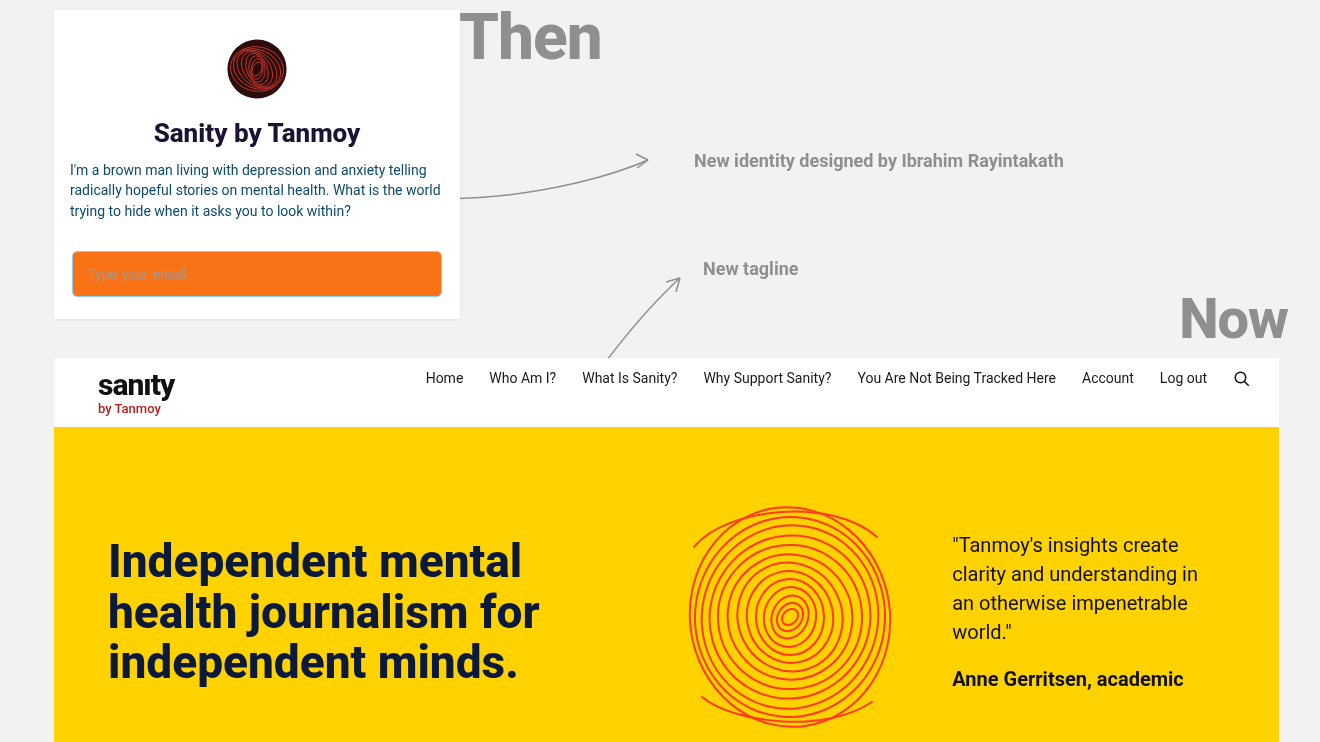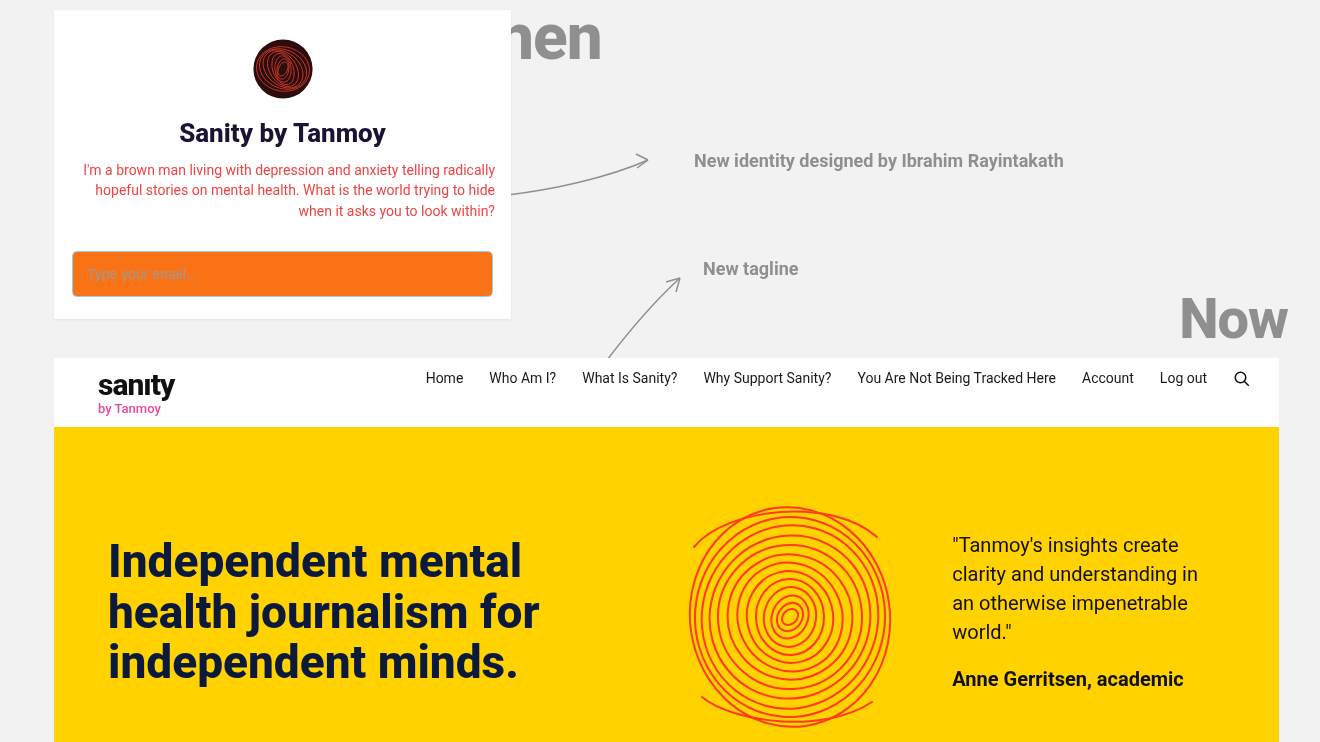--- a/index.html
+++ b/index.html
@@ -10,41 +10,41 @@
     font-family: -apple-system, BlinkMacSystemFont, "Segoe UI", Roboto, Helvetica, Arial, sans-serif;
     position: relative;
     overflow: hidden;
   }
 
   
   .then-card {
     position: absolute;
     top: 10px;
     left: 54px;
-    width: 457px;
+    width: 406px;
     background: #ffffff;
     padding: 22px 14px 22px 14px;
     box-shadow: 0 1px 3px rgba(0,0,0,0.06);
   }
   .then-card .logo-old {
     display: block;
     margin: 0 auto 12px auto;
   }
   .then-card h2 {
     text-align: center;
     font-weight: 800;
     font-size: 26px;
     color: #1c1233;
     margin-bottom: 12px;
   }
   .then-card p.desc {
-    text-align: right;
+    text-align: left;
     font-size: 14px;
     line-height: 1.45;
-    color: #ef4444;
+    color: #0c4a6e;
     padding: 0 2px;
     margin-bottom: 30px;
   }
   .then-card .sub-row {
     display: flex;
     border: 1px solid #8dcff5;
     border-radius: 5px;
     overflow: hidden;
     margin: 0 4px;
   }
@@ -116,21 +116,21 @@
     line-height: 1;
   }
   .now-brand .w {
     font-size: 30px;
     font-weight: 800;
     color: #111;
     letter-spacing: -1px;
   }
   .now-brand .by {
     font-size: 13px;
-    color: #ec4899;
+    color: #b91c1c;
     font-weight: 500;
     margin-top: 2px;
   }
   .now-nav .spacer { flex: 1; }
   .now-nav ul {
     display: flex;
     gap: 26px;
     list-style: none;
     align-items: center;
   }

